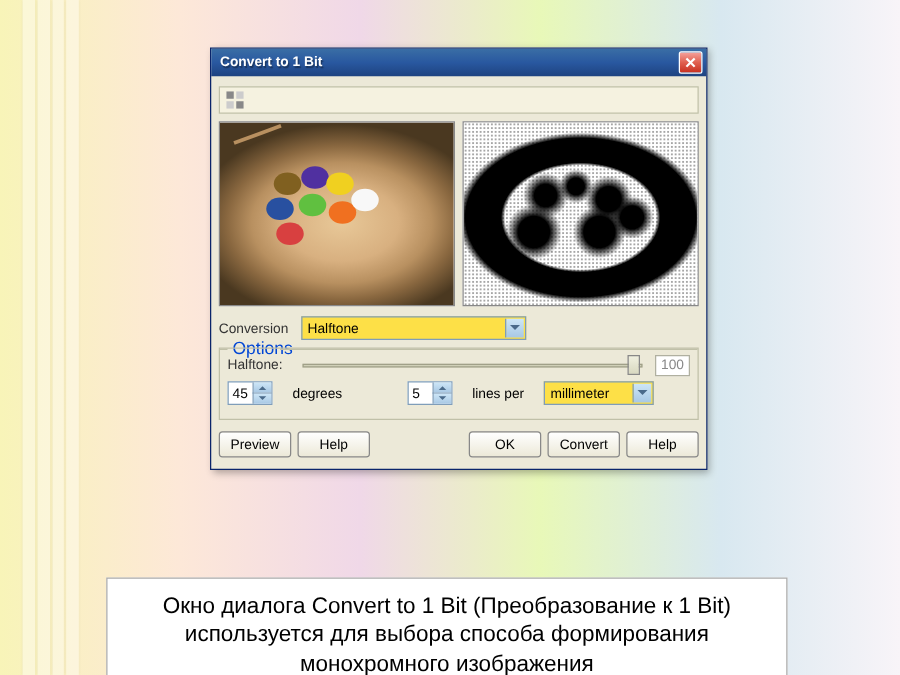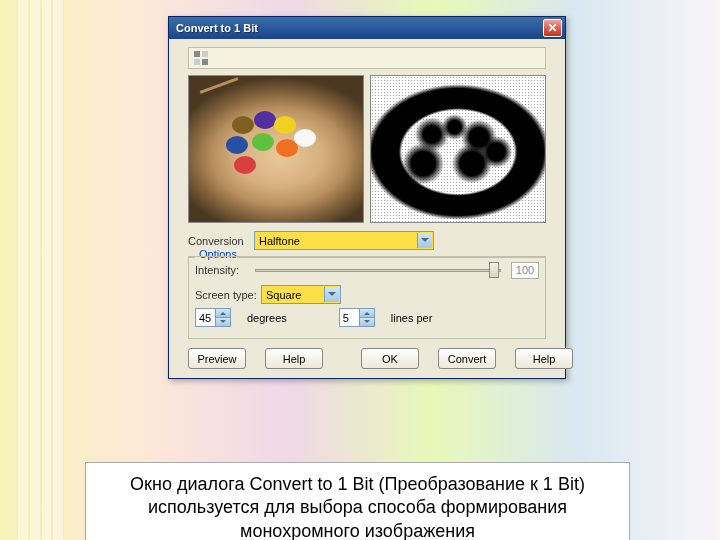--- a/index.html
+++ b/index.html
@@ -1,23 +1,23 @@
 <!DOCTYPE html>
 <html><head>
 <meta charset="utf-8">
 <style>
 *{box-sizing:border-box;margin:0;padding:0;font-family:Tahoma,Arial,sans-serif;font-size:11px}
 body{width:720px;height:540px;position:relative;background:linear-gradient(90deg,#f8f4b8 0%,#fde8d8 20%,#f0d8e8 40%,#e8f8b8 60%,#d8e8f0 80%,#f8f4f8 100%);overflow:hidden}
 .stripes{position:absolute;left:18px;top:0;bottom:0;width:45px;display:flex;gap:2px}
 .stripe{width:10px;height:100%;background:rgba(255,255,255,0.4);box-shadow:0 0 3px rgba(0,0,0,0.05)}
-.dialog{position:absolute;left:168px;top:16px;width:398px;background:#ece9d8;border:1px solid #0a246a;box-shadow:2px 2px 6px rgba(0,0,0,0.3)}
+.dialog{position:absolute;left:168px;top:38px;width:398px;background:#ece9d8;border:1px solid #0a246a;box-shadow:2px 2px 6px rgba(0,0,0,0.3)}
 .titlebar{background:linear-gradient(180deg,#3a6ea5 0%,#2958a0 50%,#1e4380 100%);height:22px;display:flex;align-items:center;padding:0 3px;color:#fff;font-weight:bold}
 .titlebar-text{flex:1;padding-left:4px;text-shadow:1px 1px 1px rgba(0,0,0,0.4)}
 .close-btn{width:19px;height:18px;background:linear-gradient(180deg,#f5a09a 0%,#e06050 50%,#c83020 100%);border:1px solid #fff;border-radius:2px;display:flex;align-items:center;justify-content:center;color:#fff;font-weight:bold;font-size:12px;cursor:pointer}
-.dlg-body{padding:8px 19px 9px}
+.dlg-body{padding:8px 6px 9px}
 .toolbar{height:22px;border:1px solid #c0c0a8;background:#f5f2e0;margin-bottom:6px;display:flex;align-items:center;padding:1px}
 .tool-btn{width:22px;height:18px;border:1px solid transparent;display:flex;align-items:center;justify-content:center}
 .tool-btn svg{width:14px;height:14px}
 .previews{display:flex;gap:6px;margin-bottom:8px}
 .pv{flex:1;height:148px;border:1px solid #888;background:#fff;position:relative;overflow:hidden}
 .palette-img{position:absolute;inset:0;background:radial-gradient(ellipse 70% 60% at 52% 55%,#e8c898 0%,#d8b080 35%,#b89060 55%,#8a6840 70%,#4a3820 90%);display:flex;align-items:center;justify-content:center}
 .palette-img::before{content:"";position:absolute;left:10px;top:8px;width:40px;height:3px;background:#b89060;transform:rotate(-20deg)}
 .paint-blobs{position:absolute;left:35px;top:35px;width:110px;height:75px}
 .blob{position:absolute;border-radius:50%;width:22px;height:18px}
 .b1{background:#806020;left:8px;top:5px}
@@ -37,37 +37,37 @@
   radial-gradient(circle at 62% 42%,#000 0%,#000 7%,transparent 13%),
   radial-gradient(circle at 58% 60%,#000 0%,#000 9%,transparent 15%),
   radial-gradient(circle at 72% 52%,#000 0%,#000 6%,transparent 11%);
   filter:contrast(3) brightness(1.1)}
 .ht::after{content:"";position:absolute;inset:0;background-image:radial-gradient(#000 30%,transparent 30%);background-size:3px 3px;opacity:0.35;mix-blend-mode:multiply}
 .row{display:flex;align-items:center;margin-bottom:4px;gap:4px}
 .lbl{color:#333;min-width:62px}
 .select{border:1px solid #7f9db9;background:#fde047;height:19px;display:flex;align-items:center;padding:0 2px 0 4px;position:relative}
 .select-arrow{position:absolute;right:1px;top:1px;bottom:1px;width:15px;background:linear-gradient(180deg,#cde6f7,#a8c8e4);border-left:1px solid #7f9db9;display:flex;align-items:center;justify-content:center}
 .select-arrow::after{content:"";border:4px solid transparent;border-top-color:#4a6a8a;margin-top:3px}
-.fieldset-title{color:#0046d5;font-size:11px;padding:3px 0 2px}
+.fieldset-title{color:#0046d5;font-size:14px;padding:3px 0 2px}
 .options-box{border:1px solid #c0c0a8;border-top:none;position:relative;margin-top:-1px;padding:4px 6px 7px}
 .options-box::before{content:"";position:absolute;left:48px;right:0;top:0;border-top:1px solid #c0c0a8}
 .options-box::after{content:"";position:absolute;left:0;width:6px;top:0;border-top:1px solid #c0c0a8}
 .slider{flex:1;height:18px;position:relative;display:flex;align-items:center;margin:0 6px}
 .slider-track{height:3px;background:#d0d0b8;border:1px solid #a0a088;flex:1}
 .slider-thumb{position:absolute;right:2px;top:1px;width:10px;height:16px;background:linear-gradient(180deg,#f0f0e0,#d8d8c0);border:1px solid #888}
 .numbox{width:28px;height:17px;border:1px solid #b0b0a0;background:#ffffff;display:flex;align-items:center;justify-content:center;color:#888}
 .spinner{width:36px;height:19px;border:1px solid #7f9db9;background:#fff;display:flex;align-items:center;padding-left:3px;position:relative}
 .spin-btns{position:absolute;right:0;top:0;bottom:0;width:15px;display:flex;flex-direction:column}
 .spin-btns div{flex:1;background:linear-gradient(180deg,#cde6f7,#a8c8e4);border-left:1px solid #7f9db9;display:flex;align-items:center;justify-content:center}
 .spin-btns div:first-child{border-bottom:1px solid #7f9db9}
 .spin-btns div::after{content:"";border:3px solid transparent}
 .spin-btns div:first-child::after{border-bottom-color:#4a6a8a;margin-bottom:2px}
 .spin-btns div:last-child::after{border-top-color:#4a6a8a;margin-top:2px}
 .btn{min-width:58px;height:21px;border:1px solid #888;border-radius:3px;background:linear-gradient(180deg,#fff,#ece9d8);display:flex;align-items:center;justify-content:center;cursor:pointer;padding:0 8px}
-.btn-row{display:flex;gap:19px;margin-top:9px;align-items:center}
+.btn-row{display:flex;gap:5px;margin-top:9px;align-items:center}
 .btn-row .spacer{flex:1}
 .caption{position:absolute;left:85px;top:462px;width:545px;background:#fff;border:1px solid #aaa;padding:10px 16px;text-align:center;font-size:18px;line-height:1.3;color:#000}
 </style>
 </head>
 <body>
 
 <div class="stripes">
   <div class="stripe"></div>
     <div class="stripe"></div>
     <div class="stripe"></div>
@@ -118,54 +118,51 @@
       <div class="select" style="width:180px">
         <span>Halftone</span>
         <div class="select-arrow"></div>
       </div>
     </div>
 
     <div style="position:relative">
       <span class="fieldset-title" style="position:absolute;left:8px;top:-8px;background:#ece9d8;padding:0 3px">Options</span>
       <div class="options-box" style="border-top:1px solid #c0c0a8;margin-top:6px">
         <div class="row">
-          <span class="lbl" style="min-width:50px">Intensity:</span>
+          <span class="lbl" style="min-width:50px">Halftone:</span>
           <div class="slider">
             <div class="slider-track"></div>
             <div class="slider-thumb"></div>
           </div>
           <div class="numbox">100</div>
         </div>
 
-        <div class="row" style="margin-top:6px">
-          <span class="lbl">Screen type:</span>
-          <div class="select" style="width:80px">
-            <span>Square</span>
-            <div class="select-arrow"></div>
-          </div>
-        </div>
 
         <div class="row" style="margin-top:4px;gap:16px">
           <div class="spinner">
             <span>45</span>
             <div class="spin-btns">
                 <div></div>
                 <div></div>
               </div>
           </div>
           <span>degrees</span>
           <div style="width:20px"></div>
           <div class="spinner">
             <span>5</span>
             <div class="spin-btns">
                 <div></div>
                 <div></div>
               </div>
           </div>
           <span>lines per</span>
+          <div class="select" style="width:88px">
+            <span>millimeter</span>
+            <div class="select-arrow"></div>
+          </div>
         </div>
       </div>
     </div>
 
     <div class="btn-row">
       <div class="btn">Preview</div>
       <div class="btn">Help</div>
       <div class="spacer"></div>
       <div class="btn">OK</div>
       <div class="btn">Convert</div>

